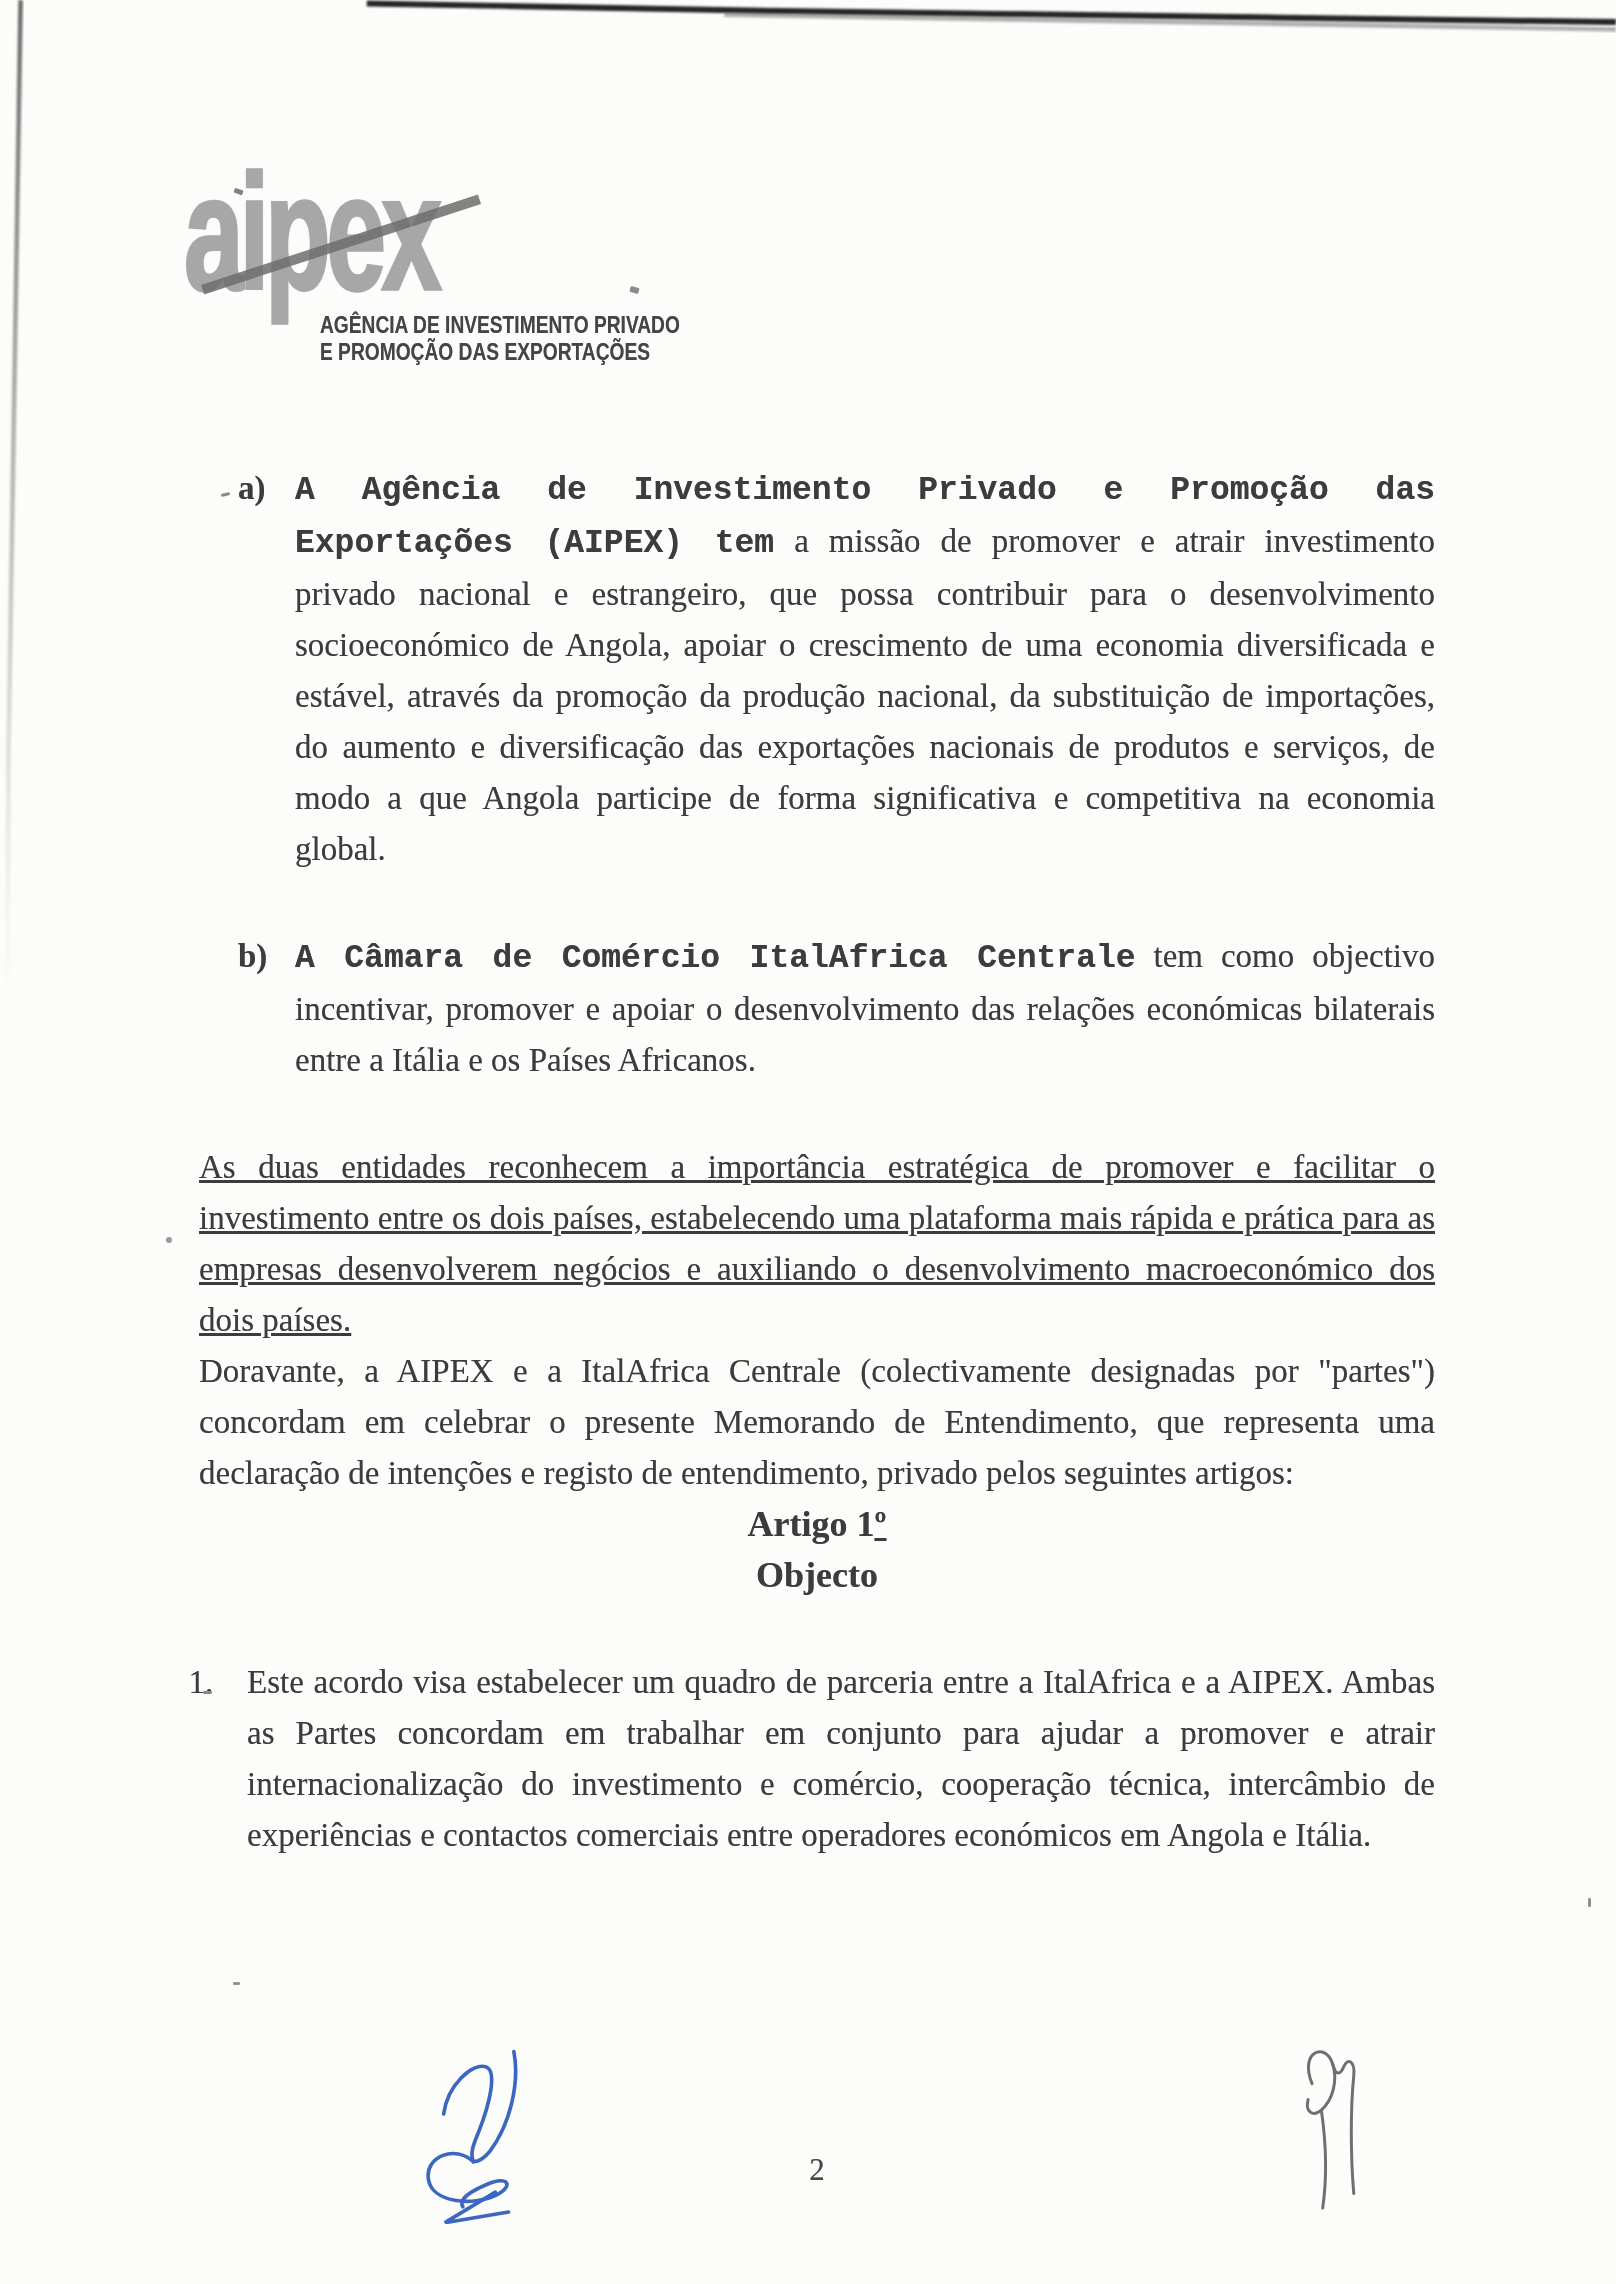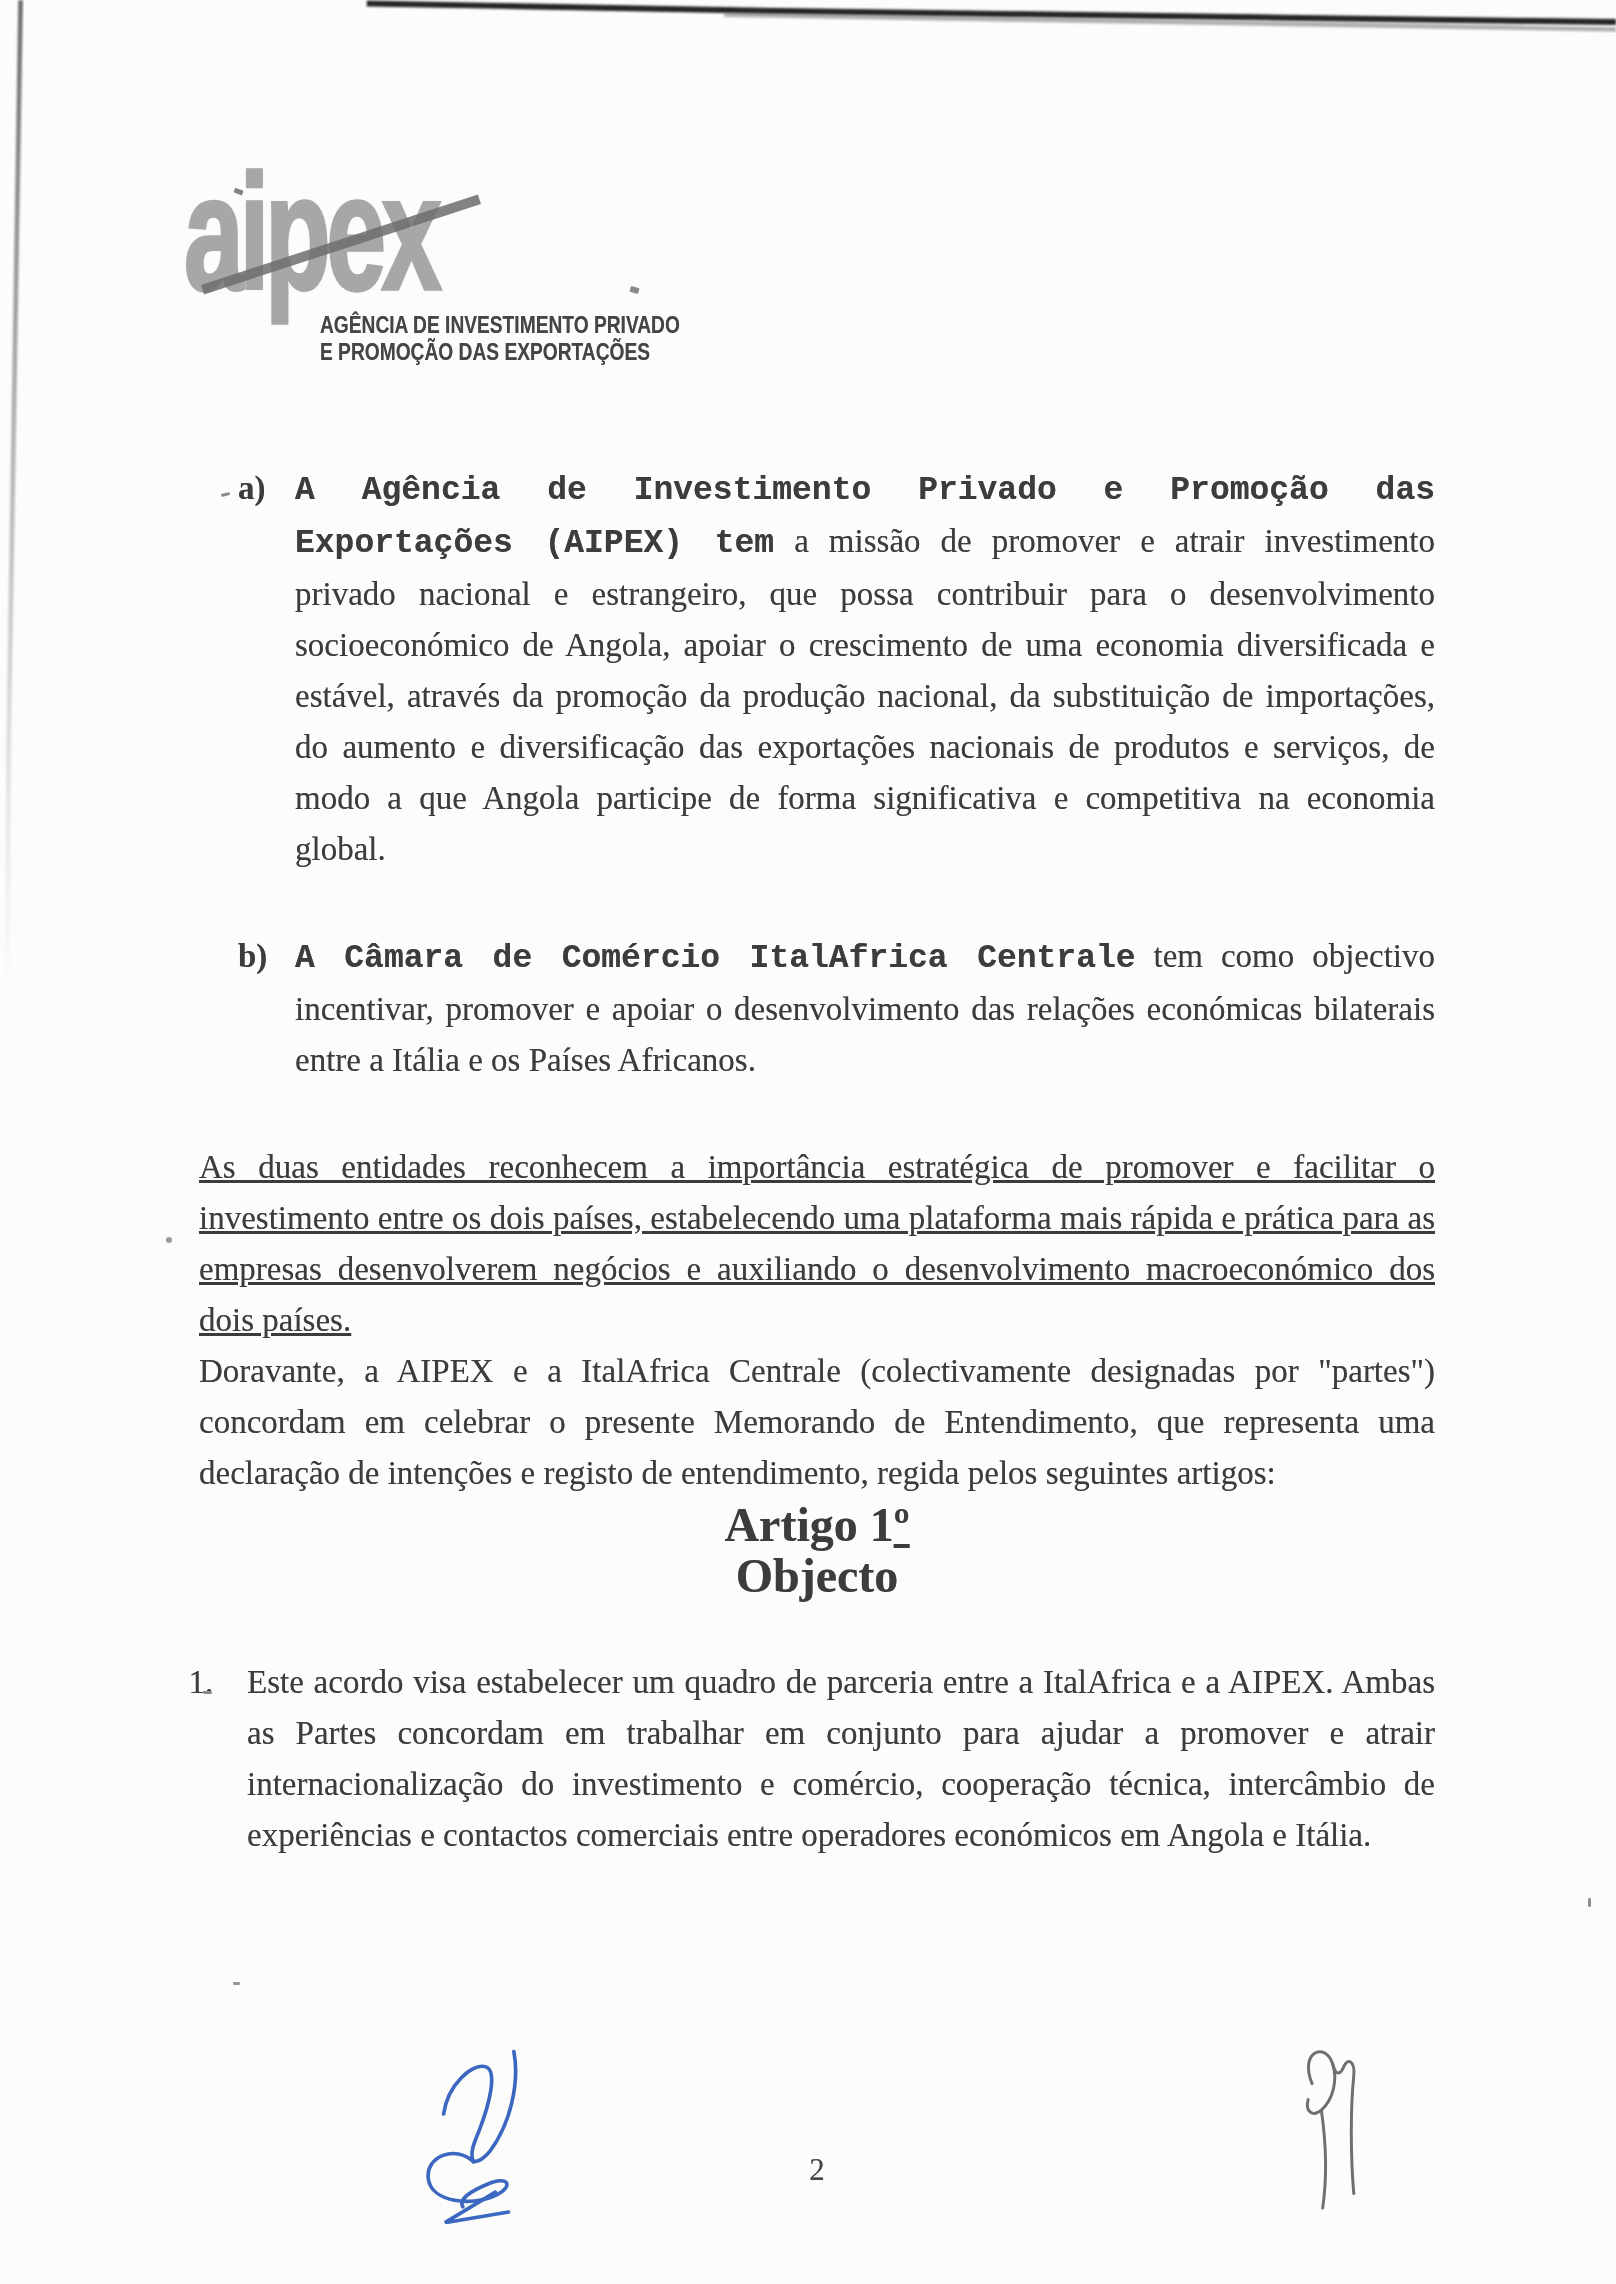--- a/index.html
+++ b/index.html
@@ -54,21 +54,21 @@
     text-shadow:0 0 0.4px rgba(55,55,55,.55);
   }
   .main-text p{margin:0;padding:0;}
   .clause{position:relative;}
   .clause-ab{padding-left:96px;margin-bottom:56px;}
   .clause-ab .marker{position:absolute;left:39px;top:0;font-weight:bold;}
   .bold-lead{font-weight:bold;font-family:Liberation Mono, monospace;}
   .para-entities{margin-bottom:50px;text-decoration:underline;}
   .para-doravante{margin-bottom:47px;}
   .article-heading{
-    text-align:center;font-weight:bold;font-size:48px;line-height:51px;margin-bottom:56px;
+    text-align:center;font-weight:bold;font-size:36px;line-height:51px;margin-bottom:56px;
   }
   .article-heading .ord{text-decoration:underline;}
   .clause-one{padding-left:48px;margin-bottom:0;}
   .clause-one .marker{position:absolute;left:-10.6px;top:0;font-weight:normal;}
 
   
   .page-number{
     position:absolute;left:199px;top:2152px;width:1236px;
     text-align:center;font-size:31px;color:#474747;
     text-shadow:0 0 0.4px rgba(55,55,55,.5);
@@ -115,21 +115,21 @@
       <p><span class="bold-lead">A Agência de Investimento Privado e Promoção das Exportações (AIPEX) tem</span><span> a missão de promover e atrair investimento privado nacional e estrangeiro, que possa contribuir para o desenvolvimento socioeconómico de Angola, apoiar o crescimento de uma economia diversificada e estável, através da promoção da produção nacional, da substituição de importações, do aumento e diversificação das exportações nacionais de produtos e serviços, de modo a que Angola participe de forma significativa e competitiva na economia global.</span></p>
     </div>
 
     <div class="clause clause-ab">
       <span class="marker">b)</span>
       <p><span class="bold-lead">A Câmara de Comércio ItalAfrica Centrale</span><span> tem como objectivo incentivar, promover e apoiar o desenvolvimento das relações económicas bilaterais entre a Itália e os Países Africanos.</span></p>
     </div>
 
     <p class="para-entities">As duas entidades reconhecem a importância estratégica de promover e facilitar o investimento entre os dois países, estabelecendo uma plataforma mais rápida e prática para as empresas desenvolverem negócios e auxiliando o desenvolvimento macroeconómico dos dois países.</p>
 
-    <p class="para-doravante">Doravante, a AIPEX e a ItalAfrica Centrale (colectivamente designadas por "partes") concordam em celebrar o presente Memorando de Entendimento, que representa uma declaração de intenções e registo de entendimento, regida pelos seguintes artigos:</p>
+    <p class="para-doravante">Doravante, a AIPEX e a ItalAfrica Centrale (colectivamente designadas por "partes") concordam em celebrar o presente Memorando de Entendimento, que representa uma declaração de intenções e registo de entendimento, privado pelos seguintes artigos:</p>
 
     <div class="article-heading">
       <div><span>Artigo 1</span><span class="ord">º</span></div>
       <div>Objecto</div>
     </div>
 
     <div class="clause clause-one">
       <span class="marker">1.</span>
       <p>Este acordo visa estabelecer um quadro de parceria entre a ItalAfrica e a AIPEX. Ambas as Partes concordam em trabalhar em conjunto para ajudar a promover e atrair internacionalização do investimento e comércio, cooperação técnica, intercâmbio de experiências e contactos comerciais entre operadores económicos em Angola e Itália.</p>
     </div>

